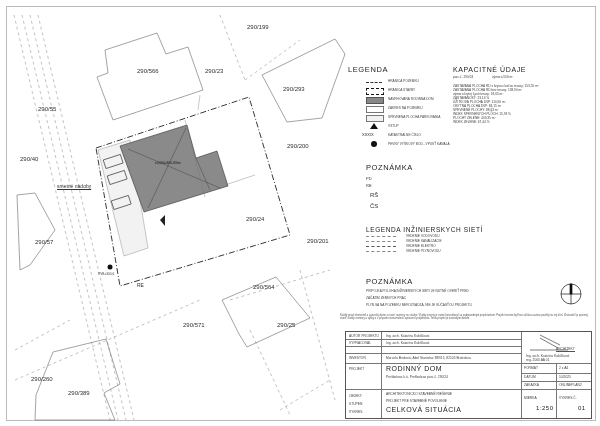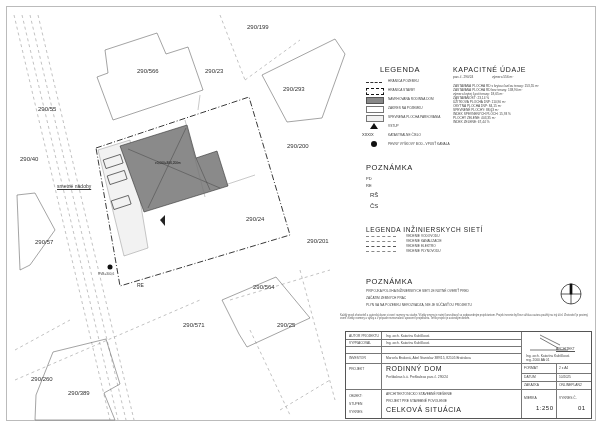--- a/index.html
+++ b/index.html
@@ -101,21 +101,21 @@
 <span class="lbl" style="left:183px;top:322px">290/571</span>
 <span class="lbl" style="left:277px;top:322px">290/25</span>
 <span class="lbl" style="left:31px;top:376px">290/260</span>
 <span class="lbl" style="left:68px;top:390px">290/389</span>
 
 <span class="lbl" style="left:57px;top:183px;font-size:5px;text-decoration:underline">smetné nádoby</span>
 <span class="lbl" style="left:137px;top:282px;font-size:5px">RE</span>
 <span class="sm" style="left:155px;top:161px;color:#111">±0,000=306,200m</span>
 <span class="sm" style="left:98px;top:272px">PVB=300,6</span>
 
-<span class="h" style="left:380px;top:65px">LEGENDA</span>
+<span class="h" style="left:348px;top:65px">LEGENDA</span>
 <div class="leg-row" style="top:78px">
     <span class="sym" style="border-top:1px dashed #333;height:0;top:4px"></span>
     <span class="t">HRANICA POZEMKU</span>
   </div>
 <div class="leg-row" style="top:87px">
     <span class="sym" style="border:1.5px dashed #111"></span>
     <span class="t">HRANICA STAVBY</span>
   </div>
 <div class="leg-row" style="top:96px">
     <span class="sym" style="background:#888;border:1px solid #555"></span>

